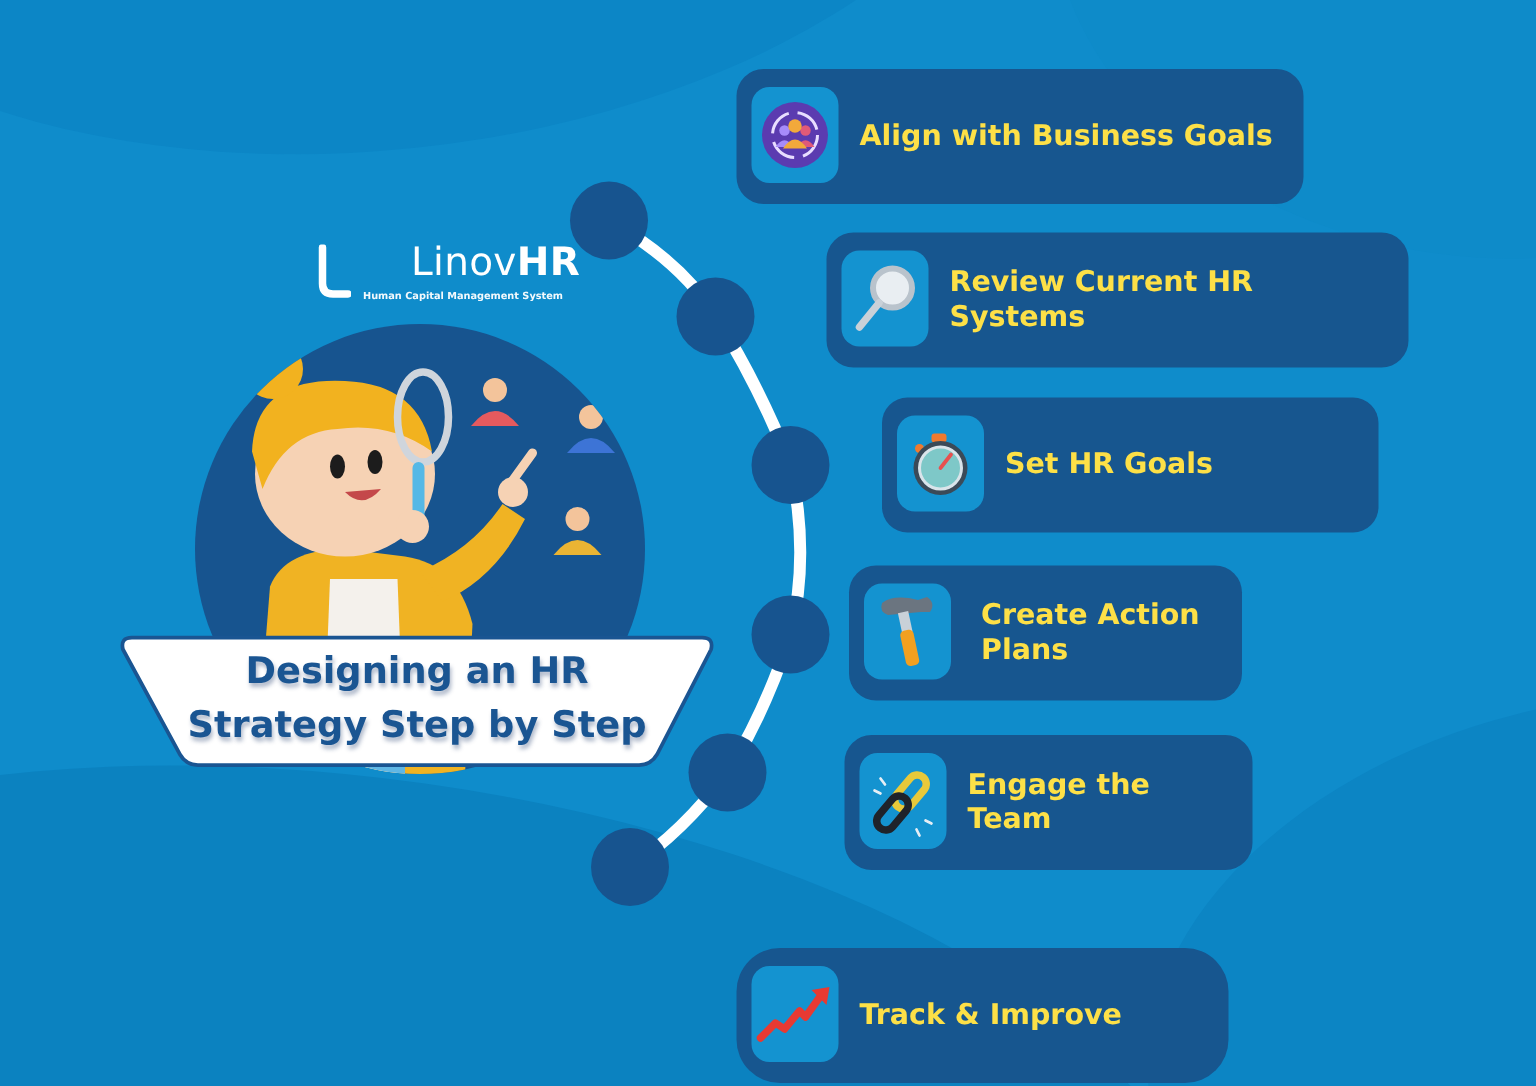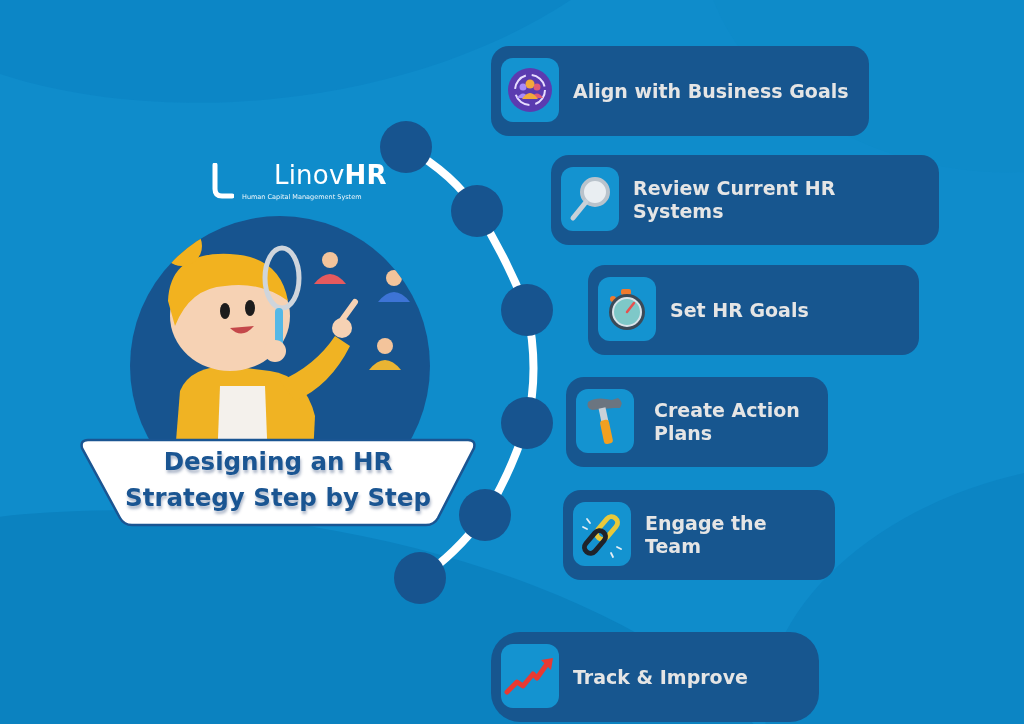--- a/index.html
+++ b/index.html
@@ -13,25 +13,25 @@
   .wave { position: absolute; border-radius: 50%; }
   .w1 { left: -200px; top: -420px; width: 900px; height: 520px; background: #0c86c6; transform: rotate(-6deg); }
   .w2 { left: -300px; top: 520px; width: 1100px; height: 480px; background: #0b82c0; transform: rotate(8deg); }
   .w3 { left: 760px; top: 470px; width: 600px; height: 400px; background: #0c85c4; transform: rotate(-14deg); }
   .w4 { left: 700px; top: -250px; width: 560px; height: 420px; background: #0e8bc9; transform: rotate(10deg); }
 
   .logo { position: absolute; left: 212px; top: 160px; color: #fff; }
   .logo-mark { position: absolute; left: 0; top: 3px; width: 22px; height: 36px; }
   .logo-text { position: absolute; left: 30px; top: 0; font-size: 26px; white-space: nowrap; letter-spacing: 0.2px; margin-left: 32px; }
   .logo-text b { font-weight: 700; }
-  .logo-sub { position: absolute; left: 30px; top: 33px; font-size: 6.5px; white-space: nowrap; opacity: 0.95; font-weight: 400; }
+  .logo-sub { position: absolute; left: 30px; top: 33px; font-size: 6.5px; white-space: nowrap; opacity: 0.95; font-weight: 700; }
 
   .hero-circle { position: absolute; left: 130px; top: 216px; width: 300px; height: 300px; border-radius: 50%; background: #17548f; overflow: hidden; }
 
-  .title-banner { position: absolute; left: 78px; top: 436px; width: 400px; height: 92px; }
+  .title-banner { position: absolute; left: 78px; top: 421px; width: 400px; height: 92px; }
   .title-banner svg { position: absolute; inset: 0; }
   .title-text {
     position: absolute; left: 0; right: 0; top: 8px;
     text-align: center; color: #1a5592; font-weight: 700;
     font-size: 24.5px; line-height: 36px;
     text-shadow: 1px 3px 3px rgba(20,50,100,0.35);
   }
 
   .arc { position: absolute; left: 0; top: 0; width: 1024px; height: 724px; pointer-events: none; }
 
@@ -40,21 +40,21 @@
     background: #17568f;
     display: flex; align-items: center;
   }
   .card-icon {
     position: absolute; left: 10px; top: 12px; width: 58px; height: 64px;
     border-radius: 12px; background: #1493d0;
     display: flex; align-items: center; justify-content: center;
   }
   .card-label {
     position: absolute; left: 82px; right: 12px;
-    color: #e5e5e5; font-weight: 700; font-size: 19px; line-height: 23px;
+    color: #fde047; font-weight: 700; font-size: 19px; line-height: 23px;
     top: 50%; transform: translateY(-50%);
   }
 </style>
 </head>
 <body>
 
 <div class="bg">
   <div class="wave w1"></div>
   <div class="wave w4"></div>
   <div class="wave w2"></div>

